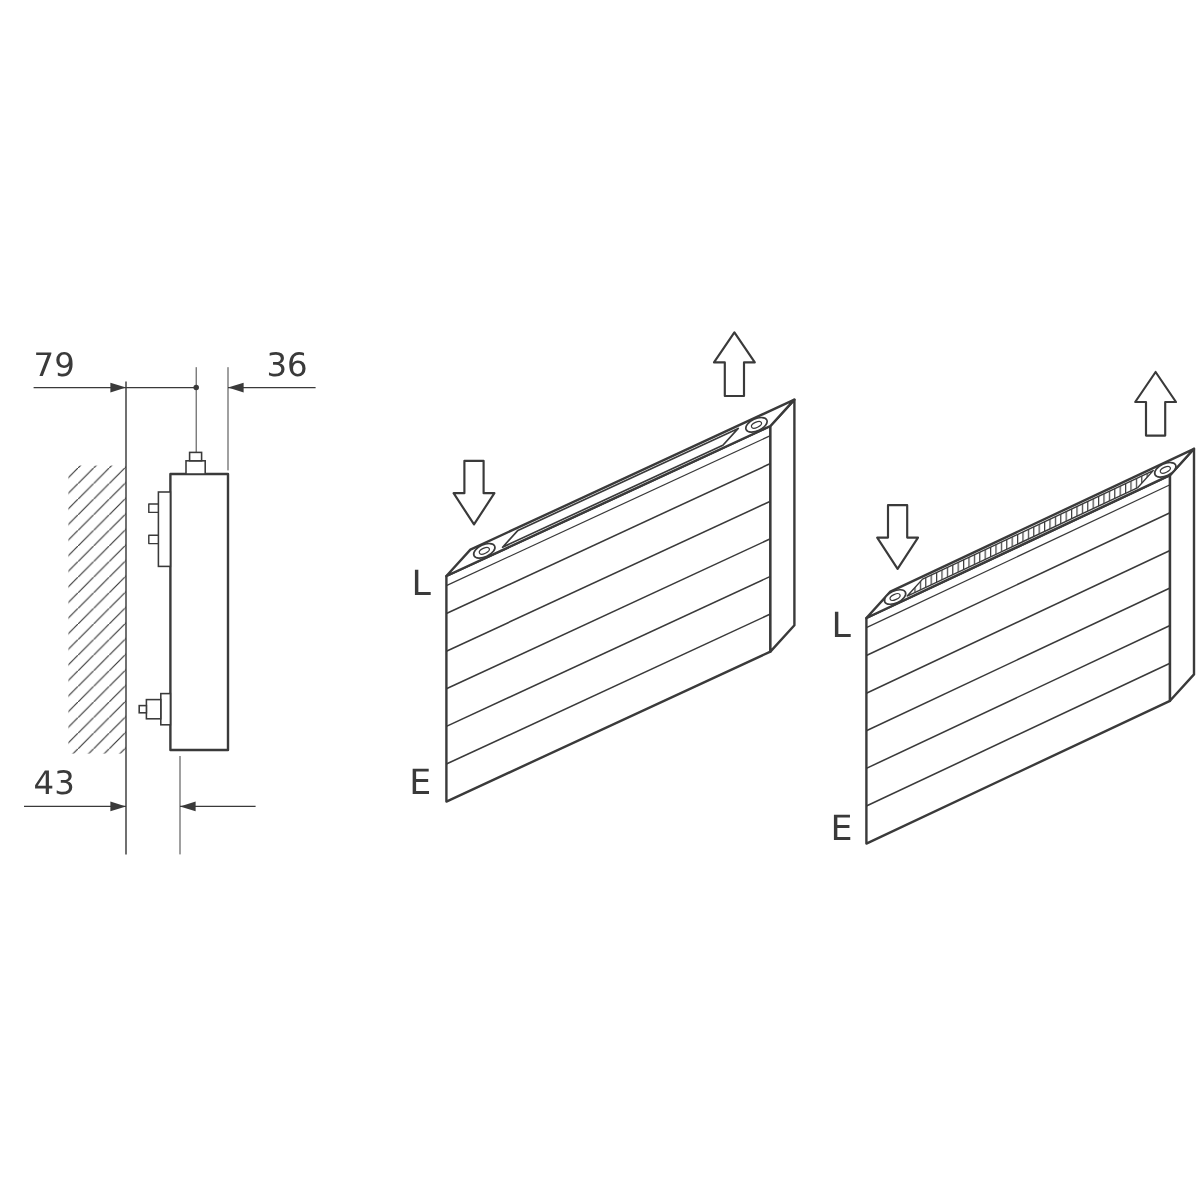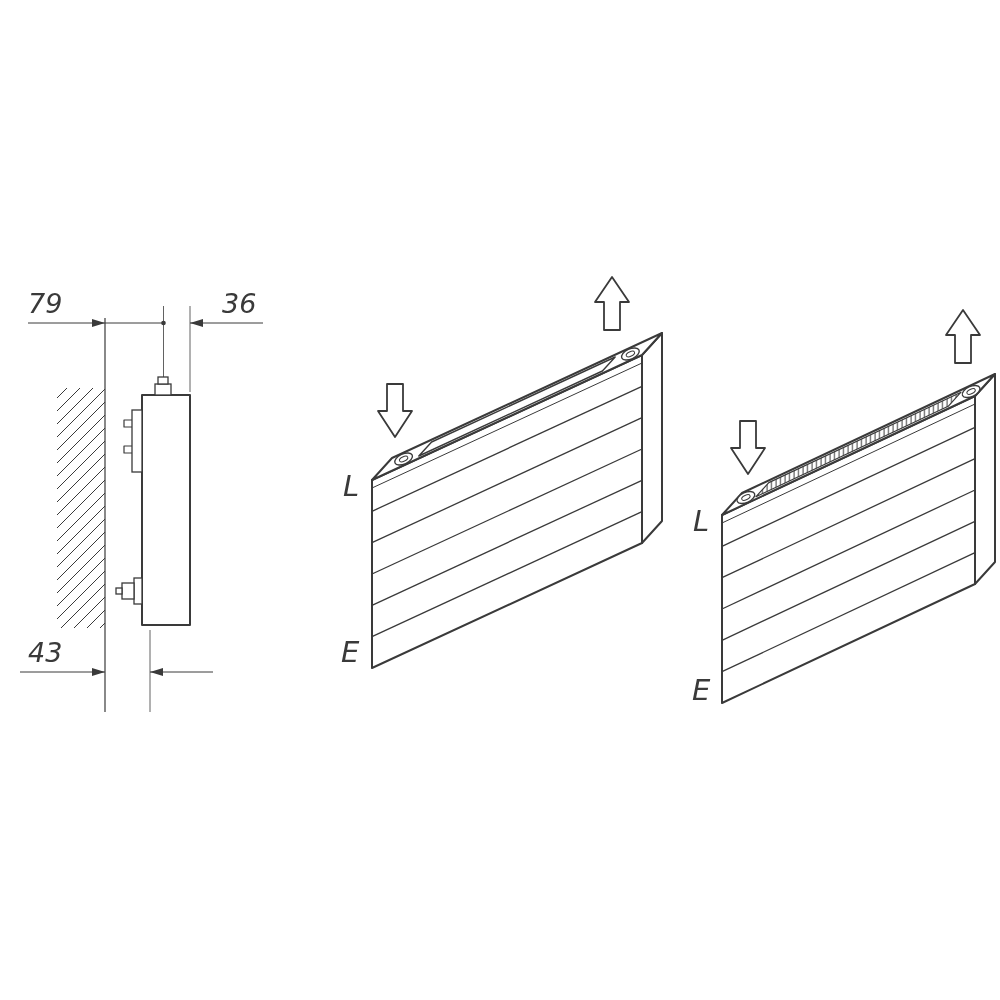--- a/index.html
+++ b/index.html
@@ -1,17 +1,17 @@
 <!DOCTYPE html>
 <html style="--line: #3a3a3a; --bg: #ffffff;"><head>
 <meta charset="utf-8">
 <style>
   :root { --line:#3a3a3a; --bg:#ffffff; }
   html,body { margin:0; padding:0; background:var(--bg); }
-  .stage { width:924px; height:1000px; background:var(--bg); position:relative;font-style:italic; }
+  .stage { width:924px; height:1000px; background:var(--bg); position:relative; }
   svg { display:block; }
   .outline   { fill:#ffffff; stroke:var(--line); stroke-width:2; stroke-linejoin:round; }
   .thin      { fill:none; stroke:var(--line); stroke-width:1.2; stroke-linejoin:round; }
   .lip       { fill:none; stroke:var(--line); stroke-width:1; }
   .groove    { fill:none; stroke:var(--line); stroke-width:1.3; }
   .dim       { fill:none; stroke:var(--line); stroke-width:1; }
   .ext       { fill:none; stroke:var(--line); stroke-width:0.8; }
   .arrowhead { fill:var(--line); stroke:none; }
   .blockarrow{ fill:#ffffff; stroke:var(--line); stroke-width:1.8; stroke-linejoin:round; }
   .port      { fill:#ffffff; stroke:var(--line); stroke-width:1.4; }

